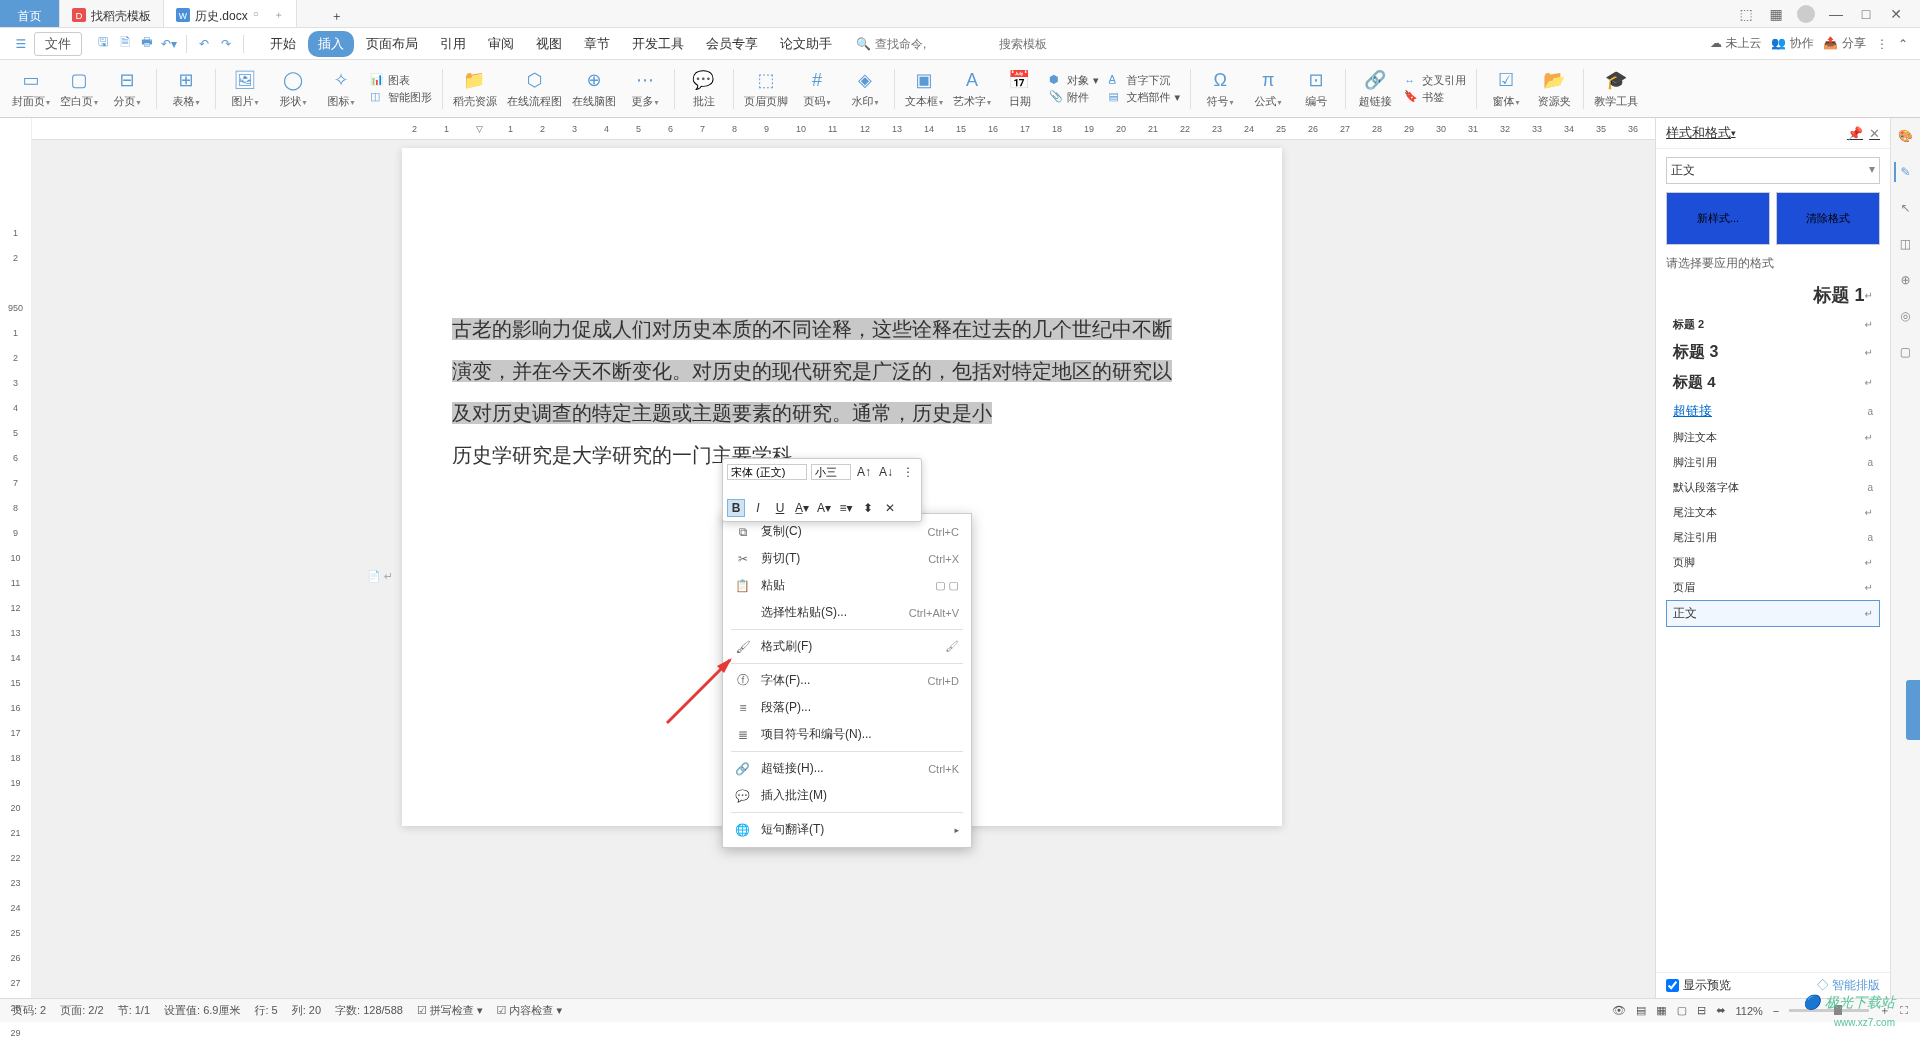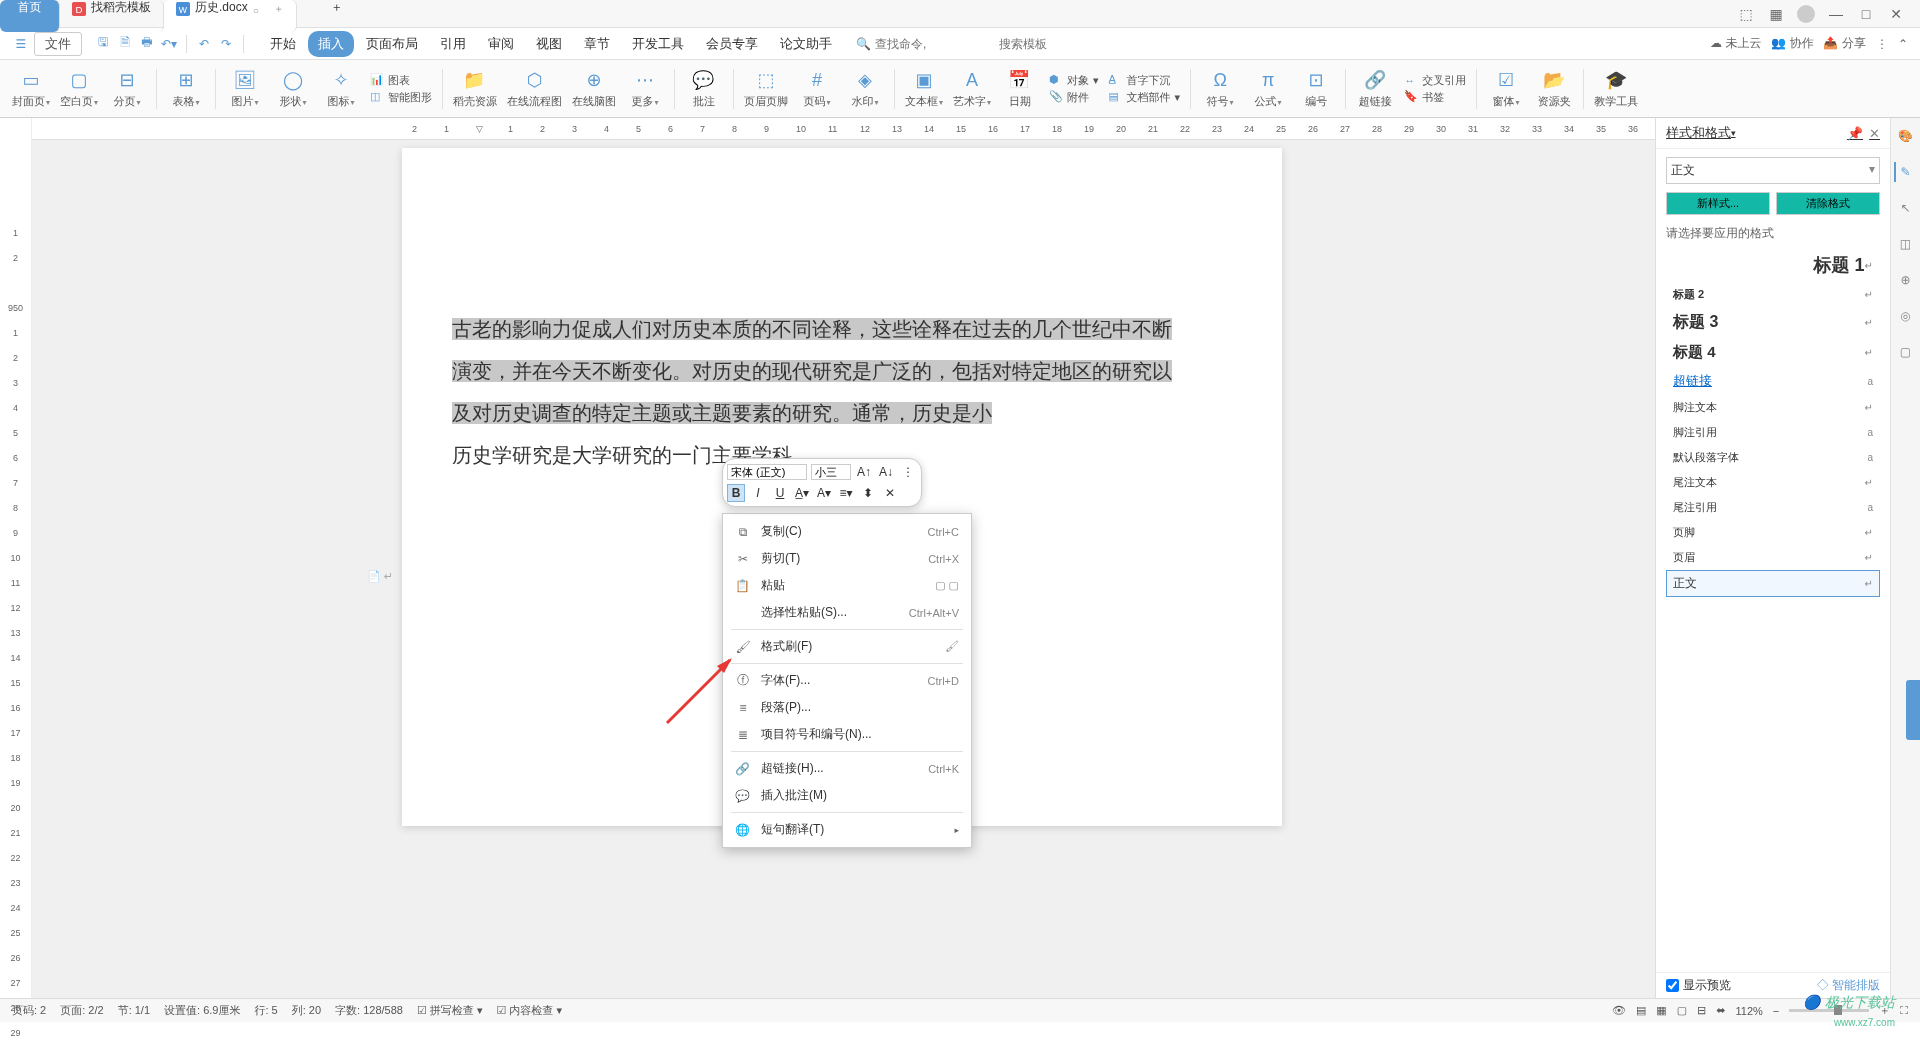--- a/index.html
+++ b/index.html
@@ -1,19 +1,19 @@
 <!DOCTYPE html>
 <html><head>
 <meta charset="utf-8">
 <style>
 * { margin: 0; padding: 0; box-sizing: border-box; font-family: "Microsoft YaHei", Arial, sans-serif; }
 body { background: #fff; font-size: 12px; color: #333; overflow: hidden; width: 1920px; height: 1040px; position: relative; }
 .titlebar { height: 28px; background: #f7f7f7; display: flex; align-items: center; border-bottom: 1px solid #e0e0e0; }
 .tabs { display: flex; height: 100%; }
-.tab { display: flex; align-items: flex-end; padding: 16px 12px; gap: 5px; border-right: 1px solid #e0e0e0; cursor: pointer; min-width: 80px; border-radius: 6px; }
+.tab { display: flex; align-items: flex-start; padding: 8px 12px; gap: 5px; border-right: 1px solid #e0e0e0; cursor: pointer; min-width: 80px; }
 .tab.home { background: #5a9bd5; color: #fff; min-width: 60px; justify-content: center; }
 .tab.active { background: #fff; }
 .tab-icon { width: 14px; height: 14px; }
 .tab-close { color: #999; font-size: 10px; }
 .tab-newtab { width: 30px; }
 .win-controls { margin-left: auto; display: flex; gap: 12px; padding-right: 15px; align-items: center; }
 .win-btn { width: 18px; height: 18px; display: flex; align-items: center; justify-content: center; color: #666; cursor: pointer; font-size: 14px; }
 
 .menubar { height: 32px; display: flex; align-items: center; padding: 0 12px; gap: 4px; border-bottom: 1px solid #e0e0e0; }
 .menu-btn { padding: 3px 6px; cursor: pointer; color: #555; font-size: 13px; }
@@ -44,21 +44,21 @@
 .doc-area { flex: 1; background: #f0f0f0; position: relative; overflow: hidden; }
 .hruler { height: 22px; background: #fff; border-bottom: 1px solid #ddd; display: flex; align-items: center; padding-left: 380px; gap: 28px; font-size: 9px; color: #666; }
 .hruler span { width: 4px; }
 .page { position: absolute; left: 370px; top: 30px; width: 880px; background: #fff; box-shadow: 0 2px 8px rgba(0,0,0,0.15); }
 .page-header-sp { height: 160px; }
 .page-content { padding: 0 110px 350px 50px; }
 .text-sel { background: #c8c8c8; font-size: 20px; line-height: 2.1; text-align: justify; font-family: SimSun, serif; }
 .text-normal { font-size: 20px; line-height: 2.1; text-align: justify; font-family: SimSun, serif; }
 .para-mark { position: absolute; left: 335px; top: 452px; font-size: 11px; color: #aaa; }
 
-.mini-toolbar { position: absolute; left: 690px; top: 340px; background: #fff; border: 1px solid #ccc; border-radius: 13px; box-shadow: 0 2px 8px rgba(0,0,0,0.2); padding: 4px; display: flex; flex-direction: column; gap: 3px; z-index: 50; }
+.mini-toolbar { position: absolute; left: 690px; top: 340px; background: #fff; border: 1px solid #ccc; border-radius: 3px; box-shadow: 0 2px 8px rgba(0,0,0,0.2); padding: 4px; display: flex; flex-direction: column; gap: 18px; z-index: 50; }
 .mt-row { display: flex; gap: 4px; align-items: center; }
 .mt-input { border: 1px solid #ccc; font-size: 11px; padding: 1px 3px; }
 .mt-btn { width: 18px; height: 18px; display: flex; align-items: center; justify-content: center; cursor: pointer; font-size: 12px; }
 .mt-btn.active { background: #d0e3f5; border: 1px solid #7fb3e0; }
 
 .context-menu { position: absolute; left: 690px; top: 395px; width: 250px; background: #fff; border: 1px solid #ccc; box-shadow: 0 3px 12px rgba(0,0,0,0.25); z-index: 40; padding: 4px 0; }
 .cm-item { display: flex; align-items: center; padding: 5px 12px; gap: 10px; cursor: pointer; font-size: 12px; }
 .cm-icon { width: 16px; height: 16px; color: #666; display: flex; align-items: center; justify-content: center; }
 .cm-label { flex: 1; }
 .cm-shortcut { color: #888; font-size: 11px; }
@@ -66,21 +66,21 @@
 .cm-arrow { font-size: 9px; color: #666; }
 
 .red-arrow { position: absolute; left: 630px; top: 530px; width: 80px; height: 80px; z-index: 60; pointer-events: none; }
 
 .side-panel { width: 235px; border-left: 1px solid #ddd; background: #fff; display: flex; flex-direction: column; }
 .sp-header { display: flex; align-items: center; padding: 6px 10px; border-bottom: 1px solid #eee; font-size: 13px; text-decoration: underline; }
 .sp-header-controls { margin-left: auto; display: flex; gap: 6px; color: #888; }
 .sp-body { padding: 8px 10px; flex: 1; overflow: auto; }
 .sp-select { width: 100%; border: 1px solid #ccc; padding: 4px; margin-bottom: 8px; background: #fff; }
 .sp-btns { display: flex; gap: 6px; margin-bottom: 10px; }
-.sp-btn { flex: 1; border: 1px solid #ccc; padding: 3px; background: #14b8a6; font-size: 11px; cursor: pointer; }
+.sp-btn { flex: 1; border: 1px solid #ccc; padding: 18px; background: #1d4ed8; font-size: 11px; cursor: pointer; }
 .sp-label { font-size: 12px; color: #666; margin-bottom: 6px; }
 .style-item { display: flex; align-items: center; padding: 4px 6px; cursor: pointer; border: 1px solid transparent; }
 .style-item.selected { border: 1px solid #5a9bd5; background: #f0f7ff; }
 .style-name { flex: 1; }
 .style-mark { font-size: 10px; color: #888; }
 .style-h1 { font-size: 18px; font-weight: bold; text-align: right; }
 .style-h2 { font-size: 11px; font-weight: bold; }
 .style-h3 { font-size: 16px; font-weight: bold; }
 .style-h4 { font-size: 15px; font-weight: bold; }
 .style-link { color: #0066cc; text-decoration: underline; font-size: 13px; }

